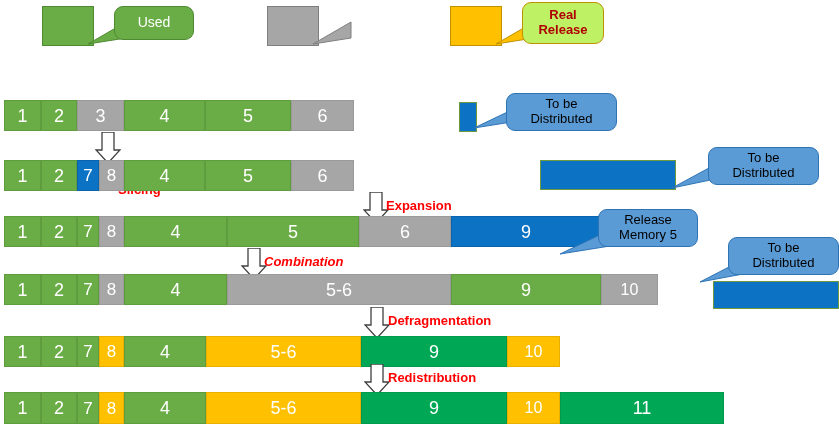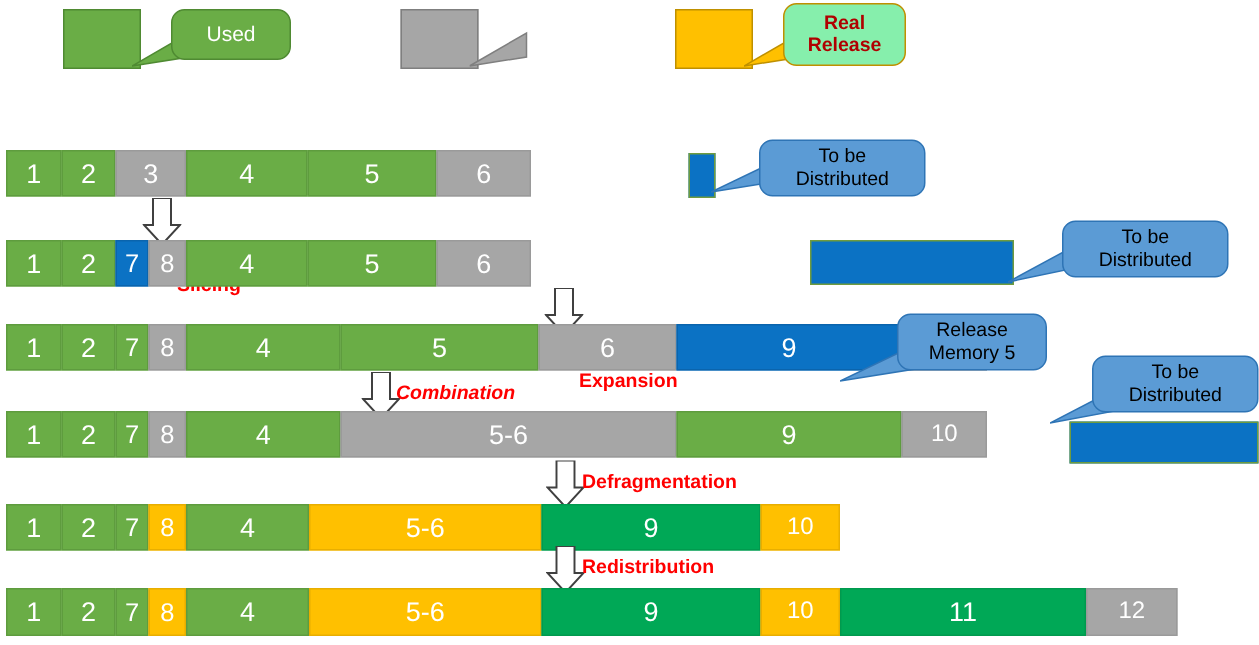--- a/index.html
+++ b/index.html
@@ -15,21 +15,21 @@
     position:absolute;border:1px solid #7f7f7f;box-sizing:border-box;
   }
   .bubble{
     position:absolute;box-sizing:border-box;
     border-radius:9px;border:1px solid #5a5a5a;
     display:flex;align-items:center;justify-content:center;
     text-align:center;line-height:1.12;
   }
   .bubble.green{background:#6aad46;border-color:#4f8a32;color:#ffffff;}
   .bubble.gray{background:#a6a6a6;border-color:#7f7f7f;color:#ffffff;}
-  .bubble.amber{background:#86efac;border-color:#bf9000;color:#b00000;font-weight:bold;}
+  .bubble.amber{background:#bef264;border-color:#bf9000;color:#b00000;font-weight:bold;}
   .bubble.blue{background:#5b9bd5;border-color:#2e74b5;color:#000000;}
   .tail{position:absolute;}
 
   
   .bar{position:absolute;display:flex;box-sizing:border-box;}
   .seg{
     box-sizing:border-box;
     display:flex;align-items:center;justify-content:center;
     color:#ffffff;font-size:18px;line-height:1;
     border:1px solid rgba(255,255,255,0.0);
@@ -114,21 +114,21 @@
     <polygon points="0,30 48,4 48,20" fill="#5b9bd5" stroke="#2e74b5" stroke-width="1"></polygon>
   </svg>
   <div class="bubble blue" style="left:708px;top:147px;width:111px;height:38px;font-size:13px;flex-direction:column;">
     <span>To be</span>
     <span>Distributed</span>
   </div>
 
   <svg class="arrow" style="left:363px;top:192px;width:26px;height:32px;">
     <polygon points="7,0 19,0 19,18 25,18 13,31 1,18 7,18" fill="#ffffff" stroke="#404040" stroke-width="1.3"></polygon>
   </svg>
-  <div class="step-label" style="left:386px;top:199px;margin-top:48px;">Expansion</div>
+  <div class="step-label" style="left:386px;top:199px;">Expansion</div>
 
   <div class="bar" style="left:4px;top:216px;height:31px;">
     <div class="seg used" style="width:37px">1</div>
     <div class="seg used" style="width:36px">2</div>
     <div class="seg used" style="width:22px;font-size:17px">7</div>
     <div class="seg empty" style="width:25px;font-size:17px">8</div>
     <div class="seg used" style="width:103px">4</div>
     <div class="seg used" style="width:132px">5</div>
     <div class="seg empty" style="width:92px">6</div>
     <div class="seg blue" style="width:150px">9</div>
@@ -196,16 +196,15 @@
   <div class="bar" style="left:4px;top:392px;height:32px;">
     <div class="seg used" style="width:37px">1</div>
     <div class="seg used" style="width:36px">2</div>
     <div class="seg used" style="width:22px;font-size:17px">7</div>
     <div class="seg amber" style="width:25px;font-size:17px">8</div>
     <div class="seg used" style="width:82px">4</div>
     <div class="seg amber" style="width:155px">5-6</div>
     <div class="seg dgreen" style="width:146px">9</div>
     <div class="seg amber" style="width:53px;font-size:16px">10</div>
     <div class="seg dgreen" style="width:164px">11</div>
-    <div class="seg empty" style="width:61px;font-size:16px">12</div>
   </div>
 
 </div>
 
 </body></html>

